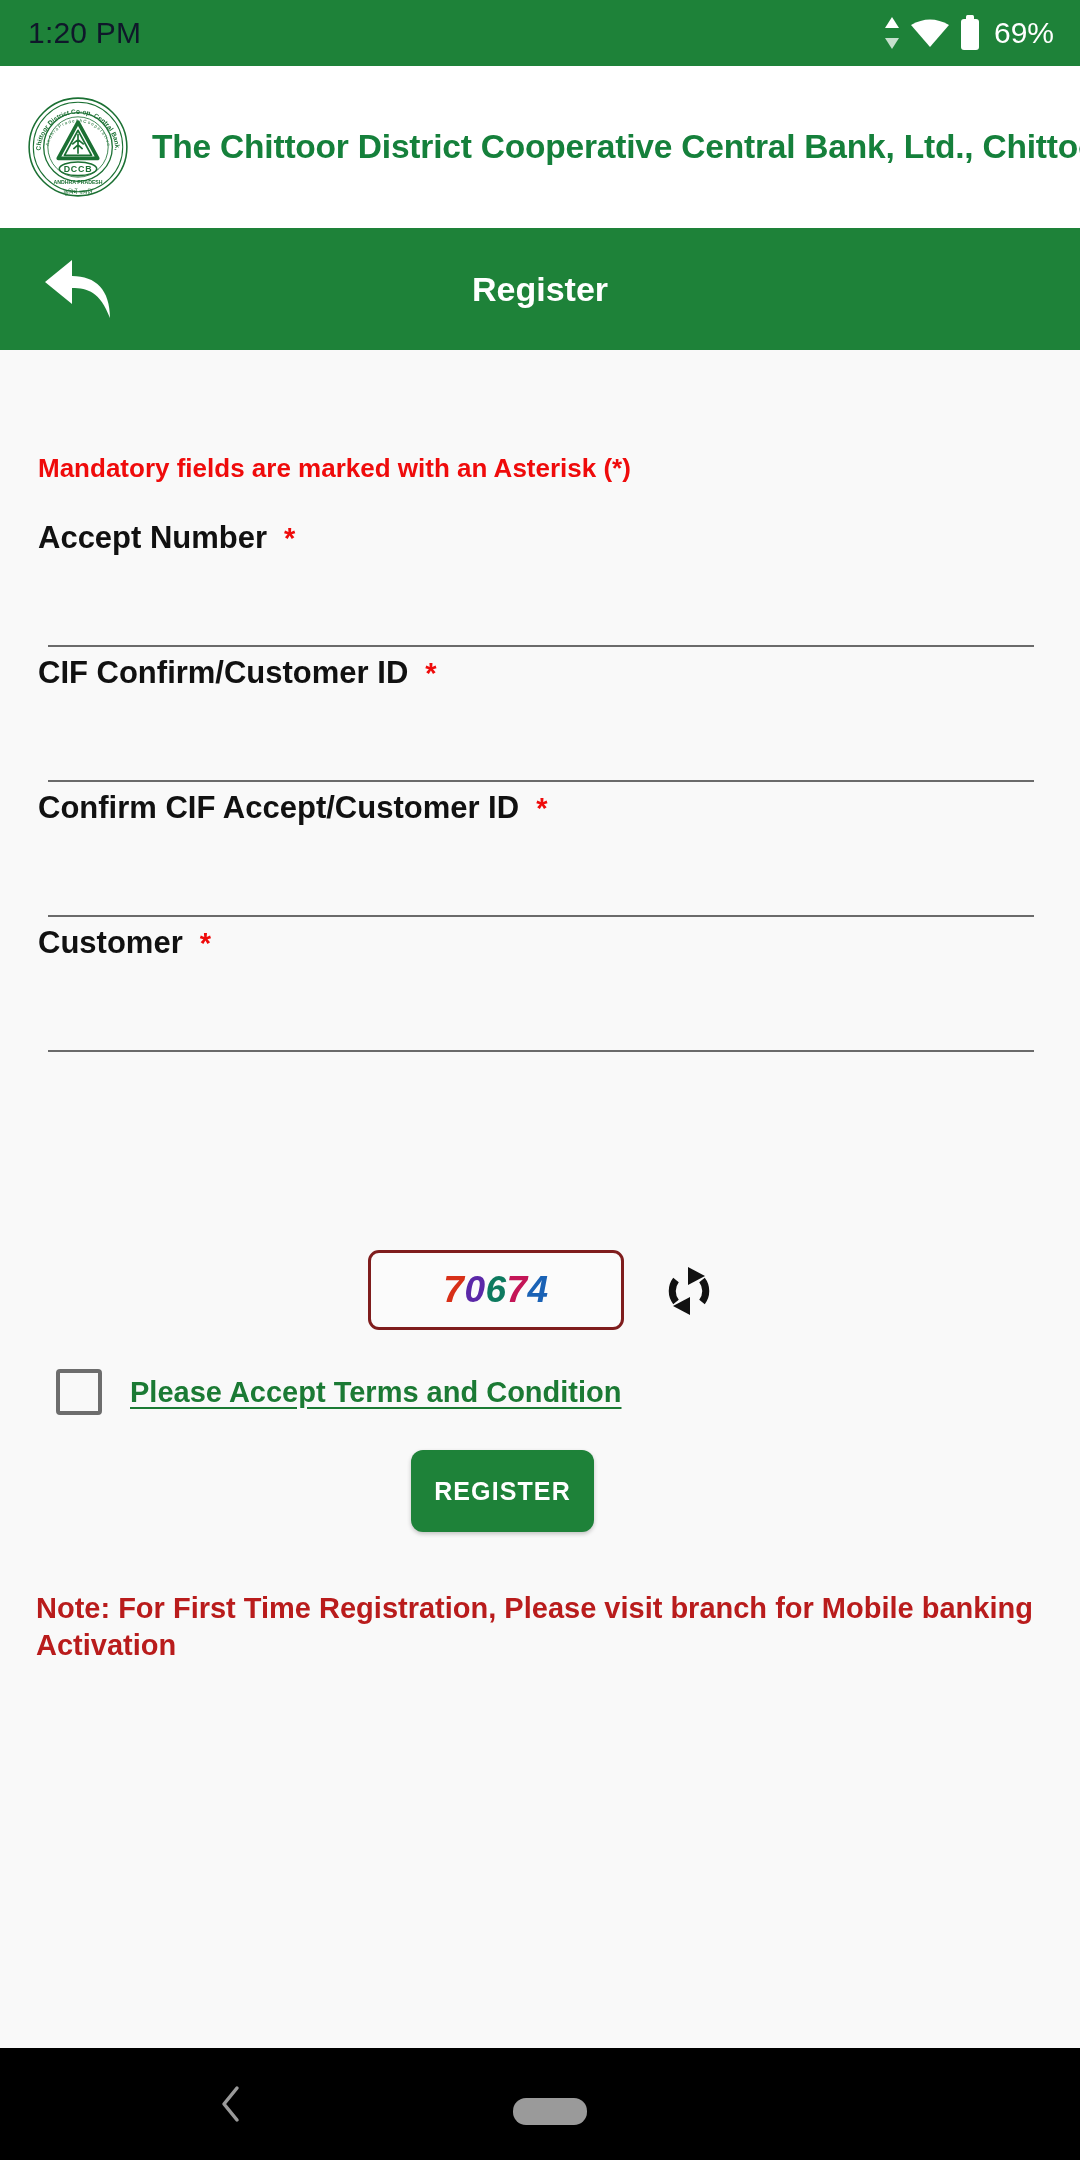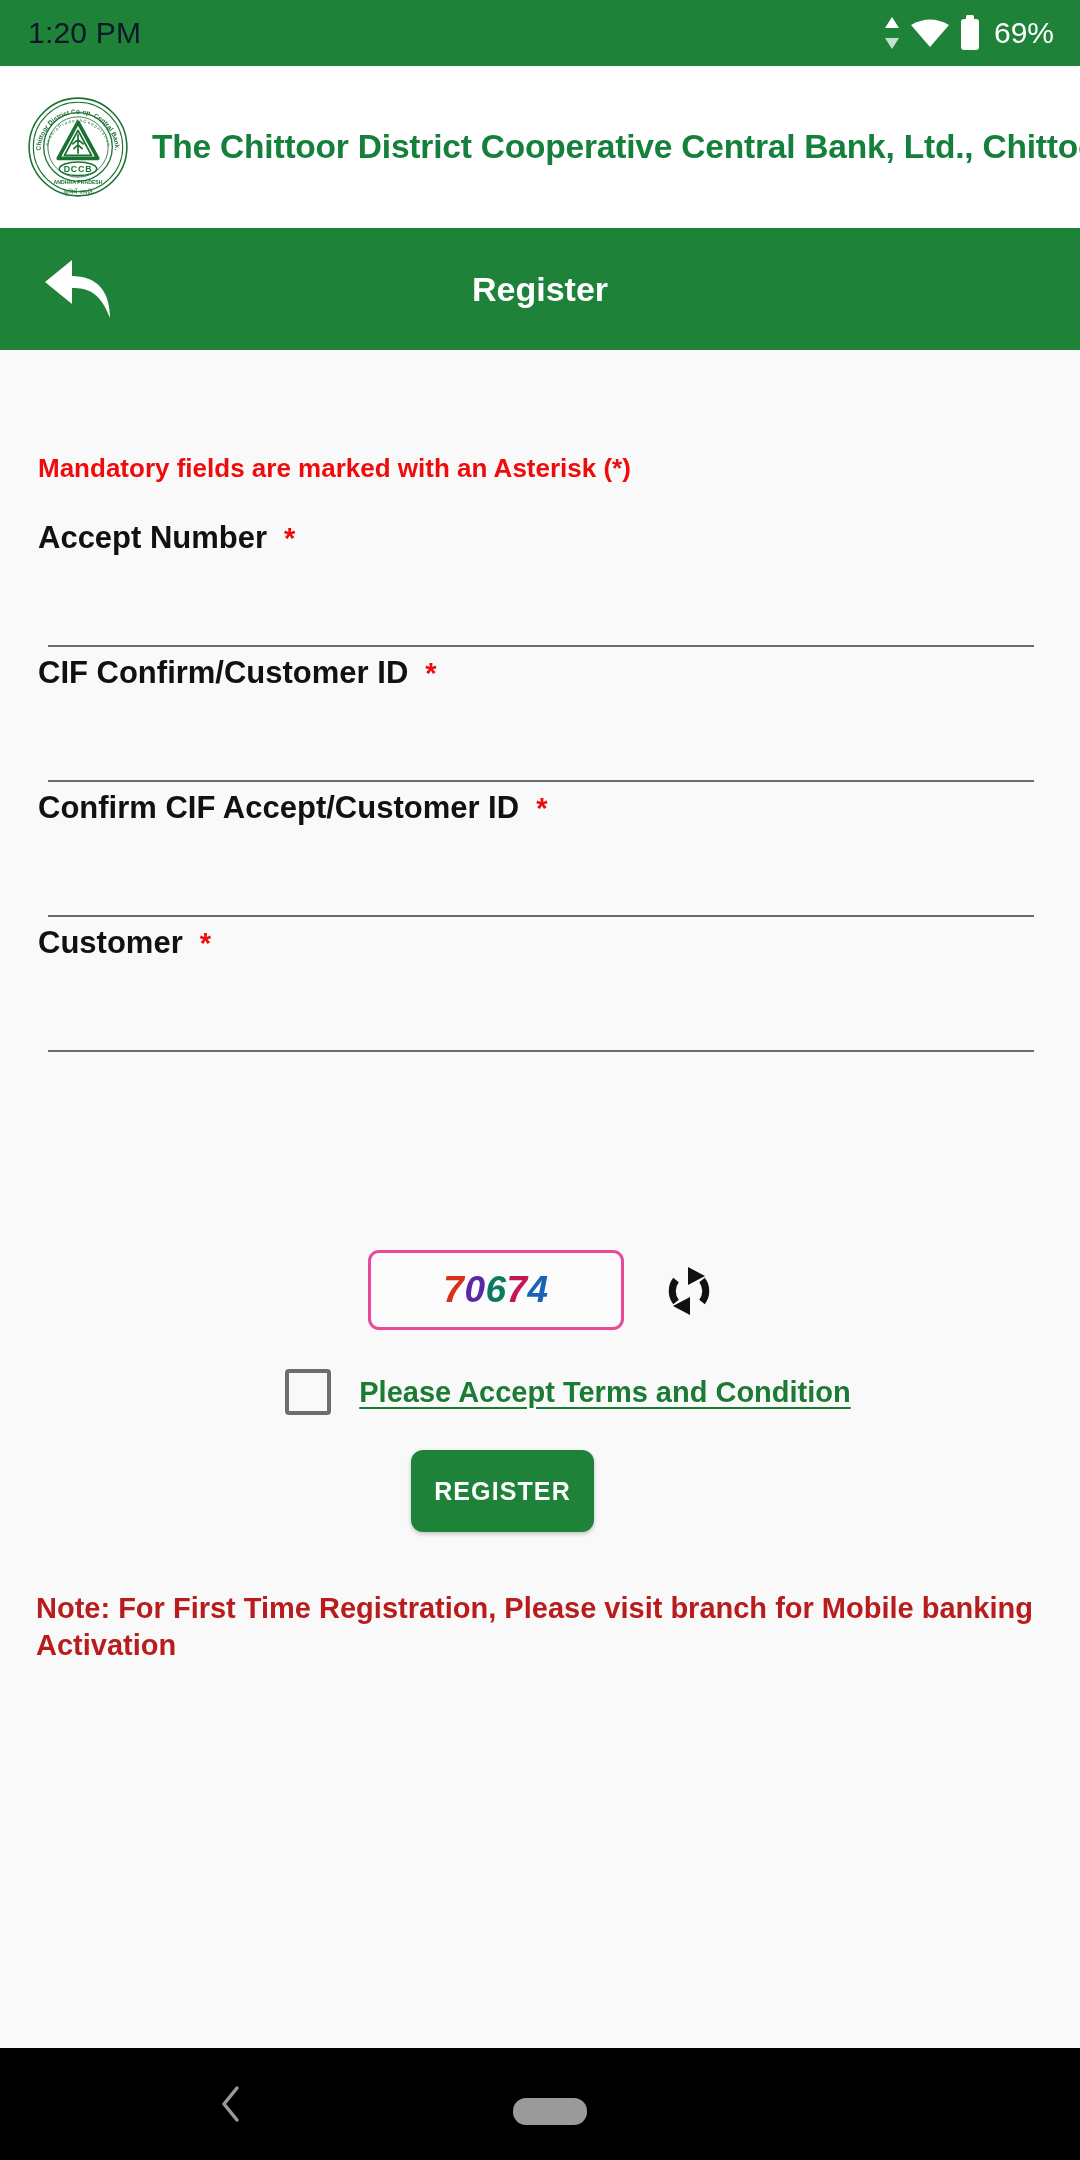--- a/index.html
+++ b/index.html
@@ -74,35 +74,35 @@
     background:transparent; border:none; outline:none;
     font-size:30px; color:#111; font-family:"Liberation Sans", sans-serif;
   }
 
   
   .captcha-row {
     position:absolute; left:0; top:900px; width:1080px; height:92px;
   }
   .captcha-box {
     position:absolute; left:368px; top:0; width:256px; height:80px;
-    border:3px solid #ec4899; border-radius:11px; background:#fbfbfb;
+    border:3px solid #7f1d1d; border-radius:11px; background:#fbfbfb;
     display:flex; align-items:center; justify-content:center;
   }
   .captcha-text {
     font-size:37px; font-weight:bold; font-style:italic; letter-spacing:.5px;
   }
   .captcha-text span { display:inline-block; }
   .refresh-btn {
     position:absolute; left:658px; top:10px; width:62px; height:62px;
   }
 
   
   .terms-row {
     position:absolute; left:0; top:1012px; width:1080px; height:60px;
-    display:flex; align-items:center;justify-content:center;
+    display:flex; align-items:center;
   }
   .checkbox {
     margin-left:56px; width:46px; height:46px;
     border:4px solid #6d6d6d; border-radius:4px; background:#f9f9f9;
     flex:0 0 46px;
   }
   .terms-link {
     margin-left:28px; color:#1b7a34; font-size:29px; font-weight:bold;
     text-decoration:underline; text-underline-offset:5px;
   }

